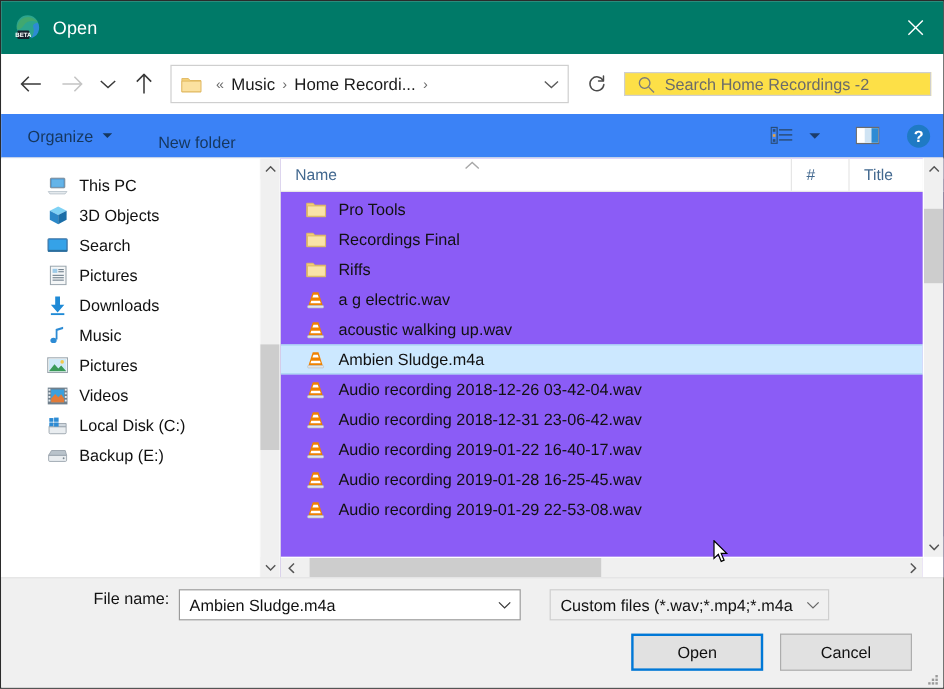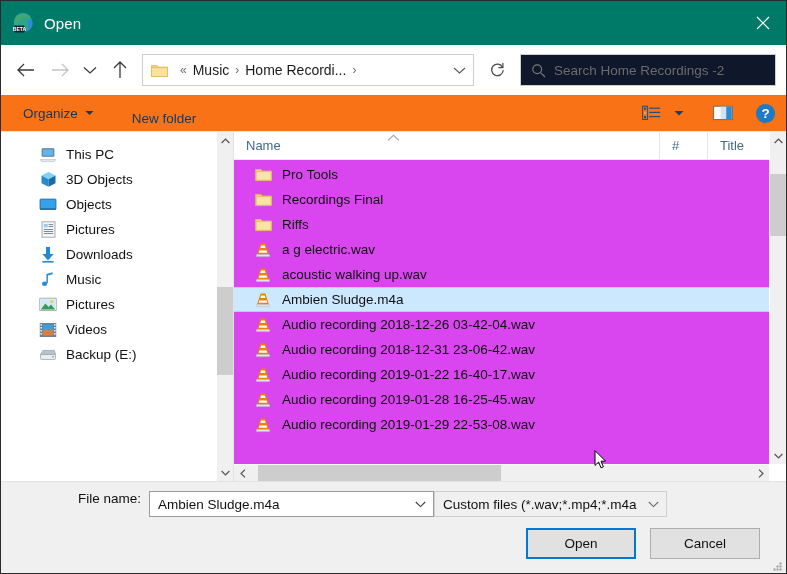--- a/index.html
+++ b/index.html
@@ -104,42 +104,42 @@
     flex: 0 0 auto;
   }
   .refresh-btn {
     width: 34px; height: 32px;
     display: flex; align-items: center; justify-content: center;
     flex: 0 0 auto;
     margin-right: 6px;
   }
   .searchbox {
     width: 256px;
-    height: 32px;
+    height: 20px;
     border: 1px solid #cfcfcf;
-    background: #0f172a;
+    background: #fde047;
     display: flex;
     align-items: center;
     box-sizing: border-box;
     flex: 0 0 auto;
   }
   .search-icon-wrap { margin: 0 8px 0 10px; display:flex; flex:0 0 auto; }
   .search-placeholder {
     color: #6b6b6b;
     font-size: 13.5px;
     white-space: nowrap;
   }
 
   
   .cmdbar {
     height: 37px;
     flex: 0 0 37px;
     display: flex;
     align-items: center;
-    background: #f97316;
+    background: #3b82f6;
     border-bottom: 1px solid #e6e6e6;
     padding: 0 8px 0 14px;
     box-sizing: border-box;
   }
   .cmd-item {
     color: #1f3864;
     color: #16375e;
     font-size: 13.5px;
     display: flex;
     align-items: center;
@@ -216,21 +216,21 @@
     flex: 0 0 1px;
   }
 
   
   .listpane {
     flex: 1 1 auto;
     position: relative;
     display: flex;
     flex-direction: column;
     min-width: 0;
-    background: #d946ef;
+    background: #8b5cf6;
   }
   .col-header {
     height: 28px;
     flex: 0 0 28px;
     display: flex;
     align-items: stretch;
     border-bottom: 1px solid #e6e6e6;
     background: #fff;
     position: relative;
     padding-right: 17px;
@@ -352,21 +352,21 @@
     position: relative;
   }
   .combo .combo-caret {
     position: absolute;
     right: 7px; top: 0; bottom: 0;
     display: flex; align-items: center;
   }
   .combo-filename { width: 285px; flex: 0 0 285px; }
   .combo-filter {
     width: 233px; flex: 0 0 233px;
-    margin-left: 0;
+    margin-left: 24px;
     border: 1px solid #cfcfcf;
     background: #f0f0f0;
     padding-right: 22px;
   }
   .combo-filter .val {
     overflow: hidden;
     text-overflow: clip;
     white-space: nowrap;
     display: block;
     width: 100%;
@@ -560,21 +560,21 @@
         </div>
 
         <div class="nav-item">
           <span class="nic">
             <svg width="18" height="15" viewBox="0 0 18 15">
               <rect x="1" y="2" width="16" height="10.4" rx="0.8" fill="#2d8bd4" stroke="#4a7ea8" stroke-width=".9"></rect>
               <rect x="2" y="3" width="14" height="8.4" fill="#35a2e8"></rect>
               <rect x="1" y="11.2" width="16" height="1.6" fill="#2a6f9e"></rect>
             </svg>
           </span>
-          <span class="nav-label">Objects</span>
+          <span class="nav-label">Search</span>
         </div>
 
         <div class="nav-item">
           <span class="nic">
             <svg width="15" height="17" viewBox="0 0 15 17">
               <rect x="1" y="0.8" width="13" height="15.4" fill="#f4f6f7" stroke="#9aa5ad" stroke-width=".9"></rect>
               <rect x="2.8" y="3" width="4" height="3.4" fill="#9ecbe8"></rect>
               <rect x="7.6" y="3.2" width="4.6" height=".9" fill="#6f7f8c"></rect>
               <rect x="7.6" y="5" width="4.6" height=".9" fill="#6f7f8c"></rect>
               <rect x="2.8" y="8" width="9.4" height=".9" fill="#6f7f8c"></rect>
@@ -631,20 +631,35 @@
                 <rect x="15" y="2" width="1.6" height="1.6"></rect>
                   <rect x="15" y="5" width="1.6" height="1.6"></rect>
                 <rect x="15" y="8" width="1.6" height="1.6"></rect>
                   <rect x="15" y="11" width="1.6" height="1.6"></rect>
               </g>
             </svg>
           </span>
           <span class="nav-label">Videos</span>
         </div>
 
+        <div class="nav-item">
+          <span class="nic">
+            <svg width="19" height="16" viewBox="0 0 19 16">
+              <path d="M2 8.6h15v5.2a1 1 0 0 1-1 1H3a1 1 0 0 1-1-1z" fill="#e9edf0" stroke="#9aa5ad" stroke-width=".8"></path>
+              <path d="M2 8.6 L4.4 5.8 H17 L17 8.6z" fill="#cfd7de" stroke="#9aa5ad" stroke-width=".8"></path>
+              <g fill="#2d8bd4">
+                <rect x="2.2" y="1" width="3.6" height="3.3"></rect>
+                  <rect x="6.4" y="0.6" width="4" height="3.7"></rect>
+                <rect x="2.2" y="4.9" width="3.6" height="3.3"></rect>
+                  <rect x="6.4" y="4.9" width="4" height="3.6"></rect>
+              </g>
+            </svg>
+          </span>
+          <span class="nav-label">Local Disk (C:)</span>
+        </div>
 
 
         <div class="nav-item">
           <span class="nic">
             <svg width="19" height="13" viewBox="0 0 19 13">
               <path d="M1.6 6.4h15.8v4.4a1 1 0 0 1-1 1H2.6a1 1 0 0 1-1-1z" fill="#e9edf0" stroke="#9aa5ad" stroke-width=".8"></path>
               <path d="M1.6 6.4 L4.2 2.2 H16.2 L17.4 6.4z" fill="#b9c3cb" stroke="#9aa5ad" stroke-width=".8"></path>
               <circle cx="14.8" cy="9" r="0.8" fill="#7b8892"></circle>
             </svg>
           </span>

